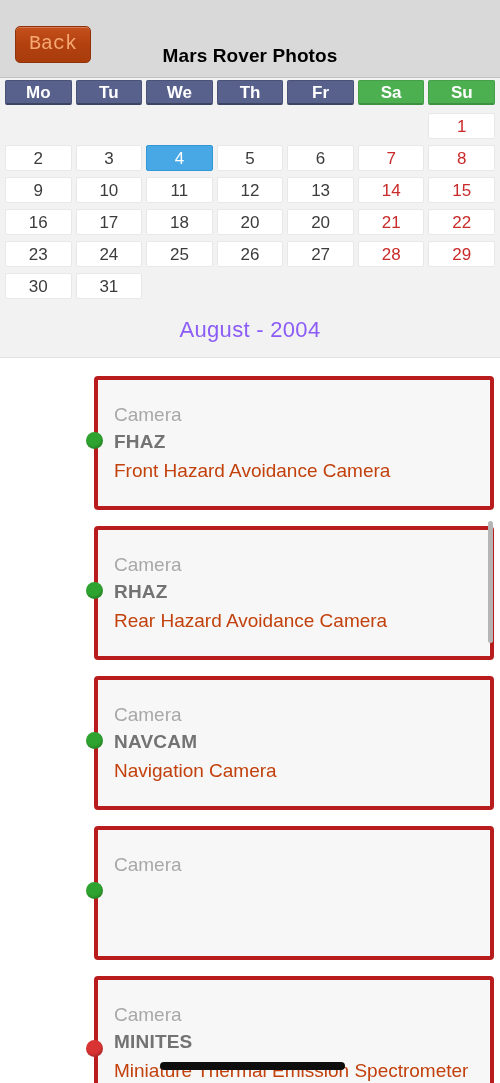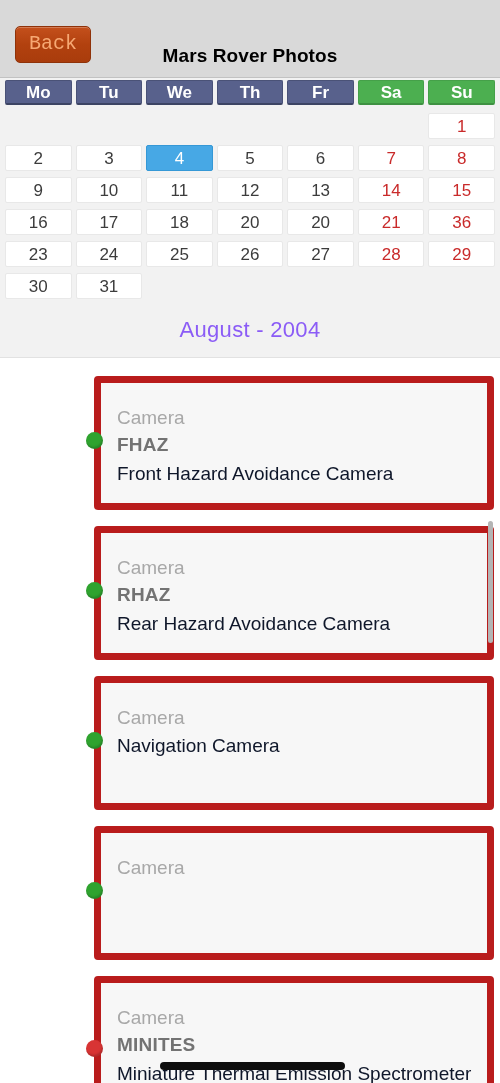--- a/index.html
+++ b/index.html
@@ -130,21 +130,21 @@
     height: 150px;
   }
 
   .card {
     position: absolute;
     left: 94px;
     right: 6px;
     top: 8px;
     bottom: 8px;
     background: #f7f7f7;
-    border: 7px solid #b91c1c;
+    border: 4px solid #b91c1c;
     border-radius: 4px;
     padding: 22px 0 0 16px;
     cursor: pointer;
   }
 
   .card-kicker {
     font-size: 19px;
     color: #a8a8a8;
     line-height: 26px;
   }
@@ -152,21 +152,21 @@
   .card-code {
     font-size: 19px;
     font-weight: bold;
     color: #737373;
     line-height: 28px;
     letter-spacing: 0.2px;
   }
 
   .card-desc {
     font-size: 19px;
-    color: #0f172a;
+    color: #c2410c;
     line-height: 29px;
     padding-right: 12px;
   }
 
   .status-dot {
     position: absolute;
     left: 86px;
     width: 17px;
     height: 17px;
     border-radius: 50%;
@@ -245,21 +245,21 @@
         <div class="cal-cell weekend-day">14</div>
         <div class="cal-cell weekend-day">15</div>
       </div>
       <div class="cal-row">
         <div class="cal-cell">16</div>
         <div class="cal-cell">17</div>
         <div class="cal-cell">18</div>
         <div class="cal-cell">20</div>
         <div class="cal-cell">20</div>
         <div class="cal-cell weekend-day">21</div>
-        <div class="cal-cell weekend-day">36</div>
+        <div class="cal-cell weekend-day">22</div>
       </div>
       <div class="cal-row">
         <div class="cal-cell">23</div>
         <div class="cal-cell">24</div>
         <div class="cal-cell">25</div>
         <div class="cal-cell">26</div>
         <div class="cal-cell">27</div>
         <div class="cal-cell weekend-day">28</div>
         <div class="cal-cell weekend-day">29</div>
       </div>
@@ -289,20 +289,21 @@
       <div class="card">
         <div class="card-kicker">Camera</div>
         <div class="card-code">RHAZ</div>
         <div class="card-desc">Rear Hazard Avoidance Camera</div>
       </div>
       <div class="status-dot" style="top: 64px;"></div>
     </div>
     <div class="card-wrap">
       <div class="card">
         <div class="card-kicker">Camera</div>
+        <div class="card-code">NAVCAM</div>
         <div class="card-desc">Navigation Camera</div>
       </div>
       <div class="status-dot" style="top: 64px;"></div>
     </div>
     <div class="card-wrap">
       <div class="card">
         <div class="card-kicker">Camera</div>
       </div>
       <div class="status-dot" style="top: 64px;"></div>
     </div>

